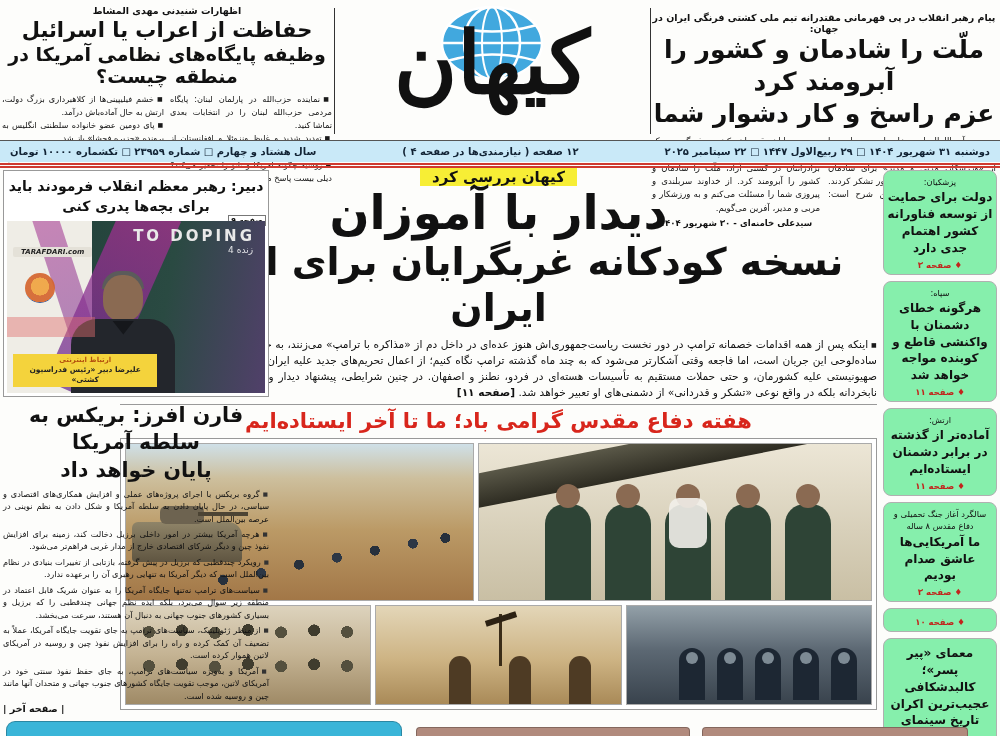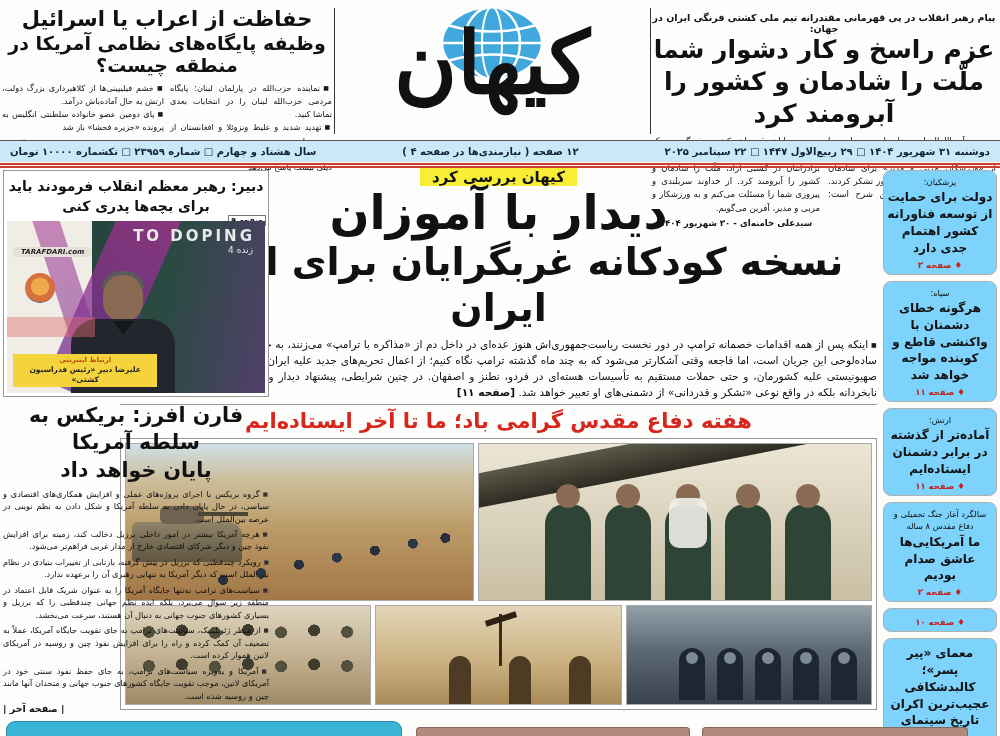--- a/index.html
+++ b/index.html
@@ -42,21 +42,21 @@
     position:absolute; top:140px; left:0; right:0; height:22px;
     background:#c9e9f8; border-top:1px solid #555;
     display:flex; justify-content:space-between; align-items:center;
     padding:0 10px; font-size:10px; font-weight:bold; color:#123;
   }
   .redline { position:absolute; top:163px; left:0; right:0; height:5px;
     border-top:2px solid #cf3a30; border-bottom:2px solid #cf3a30; }
 
   
   .sidebar { position:absolute; top:170px; right:3px; width:114px; }
-  .sb-item { border:1px solid #b0b0b0; border-radius:8px; background:#7dd3fc;
+  .sb-item { border:1px solid #b0b0b0; border-radius:8px; background:#86efac;
     text-align:center; padding:5px 3px 4px; margin-bottom:6px; }
   .sb-kicker { font-size:8.3px; line-height:1.5; }
   .sb-title { font-size:12px; font-weight:bold; line-height:1.4; margin-top:1px; letter-spacing:-.3px; }
   .sb-page { color:#c2241c; font-size:8.5px; font-weight:bold; margin-top:3px; }
 
   
   .center { position:absolute; top:168px; right:123px; width:757px; }
   .lead-kicker { width:fit-content; margin:0 auto; background:#f7ee35;
     font-size:15px; font-weight:bold; padding:0 12px; }
   .lead-h1 { font-size:47px; font-weight:bold; text-align:center; line-height:1.15; letter-spacing:-1px; }
@@ -166,22 +166,22 @@
 </head>
 <body>
 
 <div class="page">
 
   <div class="vrule r1"></div>
   <div class="vrule r2"></div>
 
   <div class="leader">
     <div class="leader-kicker">پیام رهبر انقلاب در پی قهرمانی مقتدرانه تیم ملی کشتی فرنگی ایران در جهان:</div>
+    <div class="leader-h">ملّت را شادمان و کشور را آبرومند کرد</div>
     <div class="leader-h">عزم راسخ و کار دشوار شما</div>
-    <div class="leader-h">ملّت را شادمان و کشور را آبرومند کرد</div>
     <div class="leader-cols">
       <div class="leader-col">حضرت آیت‌الله‌العظمی خامنه‌ای در پیامی با تبریک قهرمانی تیم ملی کشتی فرنگی در جهان، از «ورزشکار، مربی و مدیر» برای شادمان کردن ملت و آبرومند کردن کشور تشکر کردند. متن پیام رهبر انقلاب به این شرح است: بسم‌الله الرّحمن الرّحیم</div>
       <div class="leader-col">
         <span>- به جوانان قهرمان کشتی فرنگی تبریک می‌گویم. عزم راسخ و کار دشوار شما و برادرانتان در کشتی آزاد، ملّت را شادمان و کشور را آبرومند کرد. از خداوند سربلندی و پیروزی شما را مسئلت می‌کنم و به ورزشکار و مربی و مدیر، آفرین می‌گویم.</span>
         <span class="leader-sign">سیدعلی خامنه‌ای - ۳۰ شهریور ۱۴۰۴</span>
       </div>
     </div>
   </div>
 
   <div class="logo-block">
@@ -191,20 +191,21 @@
       <ellipse cx="52" cy="39" rx="28" ry="36" fill="none" stroke="#fff" stroke-width="2.5"></ellipse>
       <ellipse cx="52" cy="39" rx="10" ry="36" fill="none" stroke="#fff" stroke-width="2"></ellipse>
       <line x1="2" y1="39" x2="102" y2="39" stroke="#fff" stroke-width="2.5"></line>
       <path d="M7 21 Q52 34 97 21" fill="none" stroke="#fff" stroke-width="2.5"></path>
       <path d="M7 57 Q52 44 97 57" fill="none" stroke="#fff" stroke-width="2.5"></path>
     </svg>
     <div class="logo-word">کیهان</div>
   </div>
 
   <div class="mashat">
+    <div class="mashat-kicker">اظهارات شنیدنی مهدی المشاط</div>
     <div class="mashat-h1">حفاظت از اعراب یا اسرائیل</div>
     <div class="mashat-h2">وظیفه پایگاه‌های نظامی آمریکا در منطقه چیست؟</div>
     <div class="mashat-cols">
       <div class="mashat-col">
         <div class="mbullet">نماینده حزب‌الله در پارلمان لبنان: پایگاه مردمی حزب‌الله لبنان را در انتخابات بعدی تماشا کنید.</div>
         <div class="mbullet">تهدید شدید و غلیظ ونزوئلا و افغانستان از سوی ترامپ</div>
         <div class="mbullet">روسیه چگونه آمریکا و ناتو را تحقیر می‌کند؟ دیلی بیست پاسخ می‌دهد</div>
       </div>
       <div class="mashat-col">
         <div class="mbullet">خشم فیلیپینی‌ها از کلاهبرداری بزرگ دولت، ارتش به حال آماده‌باش درآمد.</div>

